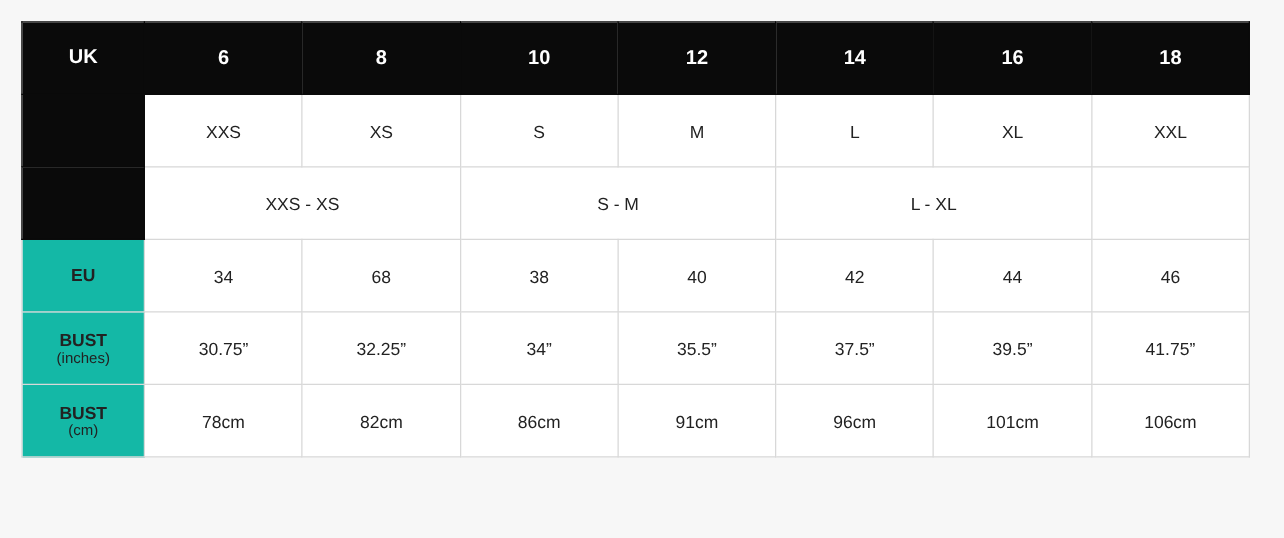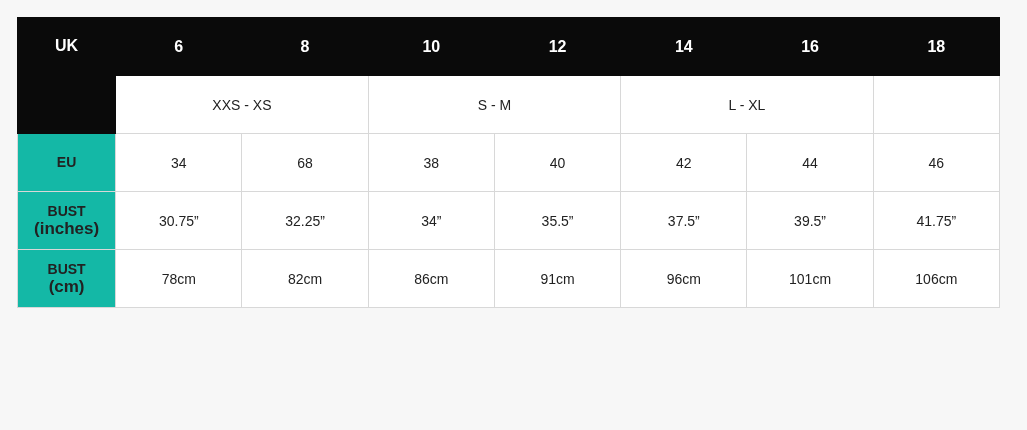--- a/index.html
+++ b/index.html
@@ -42,22 +42,22 @@
     color: #ffffff;
     font-weight: bold;
     text-align: left;
     padding-left: 14px;
     font-size: 13px;
     border-color: #0a0a0a;
     width: 98px;
   }
   td.label-cell .sub {
     display: block;
-    font-size: 17px;
-    font-weight: bold;
+    font-size: 12px;
+    font-weight: normal;
     line-height: 1.15;
   }
   td.label-cell .main {
     display: block;
     line-height: 1.15;
   }
   
   tr.header-row td {
     background: #0a0a0a;
     color: #ffffff;
@@ -103,20 +103,32 @@
         </td>
         <td>6</td>
         <td>8</td>
         <td>10</td>
         <td>12</td>
         <td>14</td>
         <td>16</td>
         <td>18</td>
       </tr>
 
+      <tr class="alpha-row">
+        <td class="label-cell blank-black">
+          <span class="main"></span>
+        </td>
+        <td class="alpha-cell">XXS</td>
+        <td class="alpha-cell">XS</td>
+        <td class="alpha-cell">S</td>
+        <td class="alpha-cell">M</td>
+        <td class="alpha-cell">L</td>
+        <td class="alpha-cell">XL</td>
+        <td class="alpha-cell">XXL</td>
+      </tr>
 
       <tr class="group-row">
         <td class="label-cell blank-black">
           <span class="main"></span>
         </td>
         <td class="group-cell" colspan="2">XXS - XS</td>
         <td class="group-cell" colspan="2">S - M</td>
         <td class="group-cell" colspan="2">L - XL</td>
         <td class="empty-cell"></td>
       </tr>

